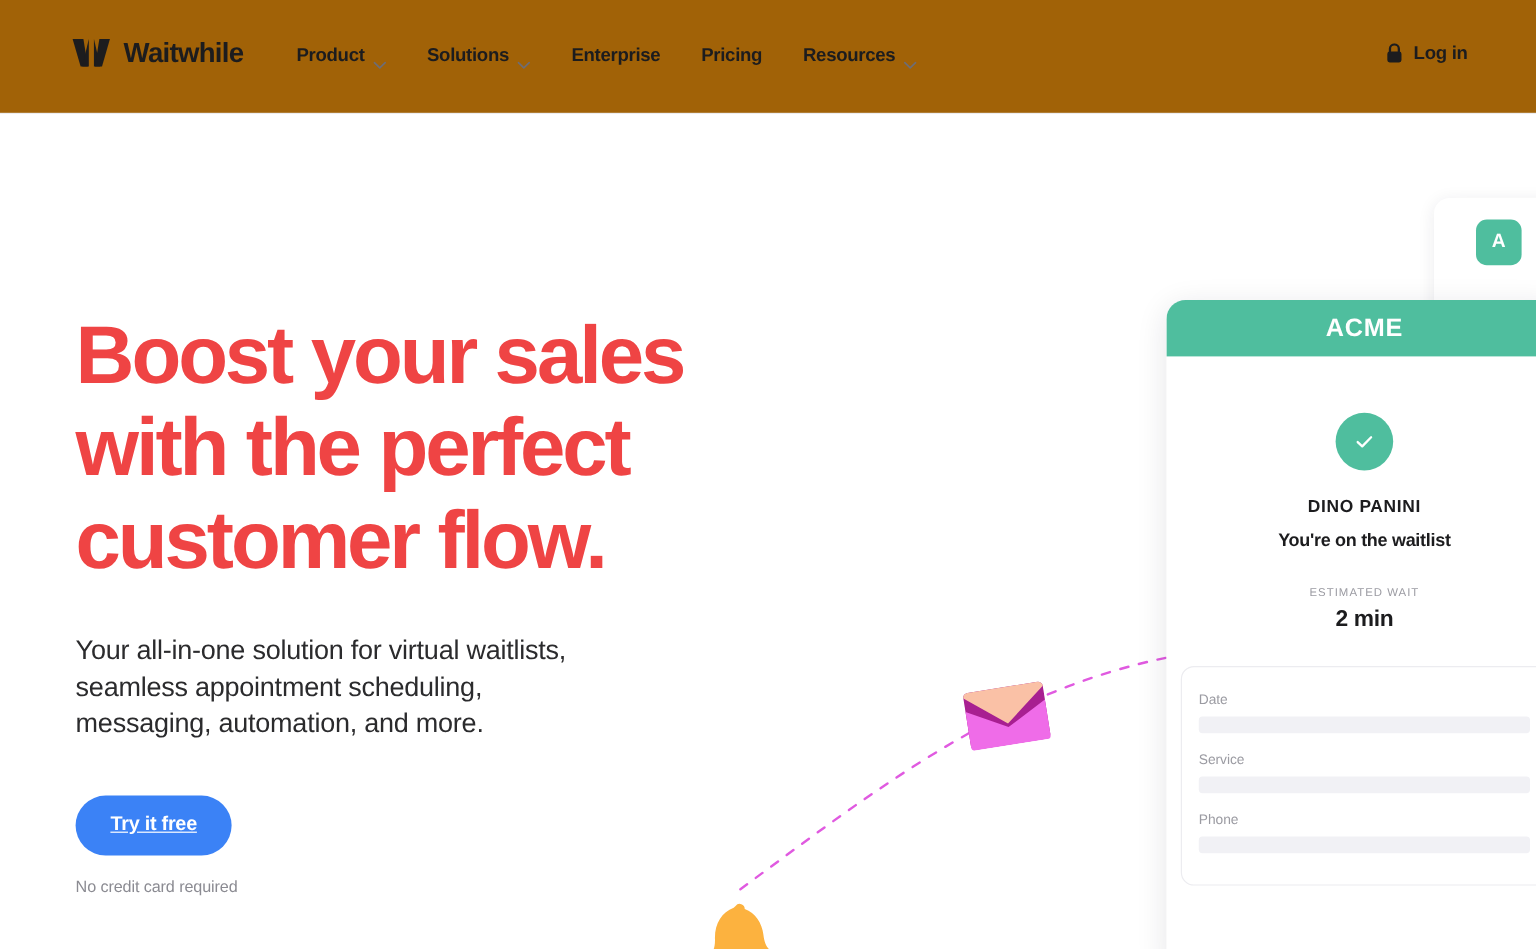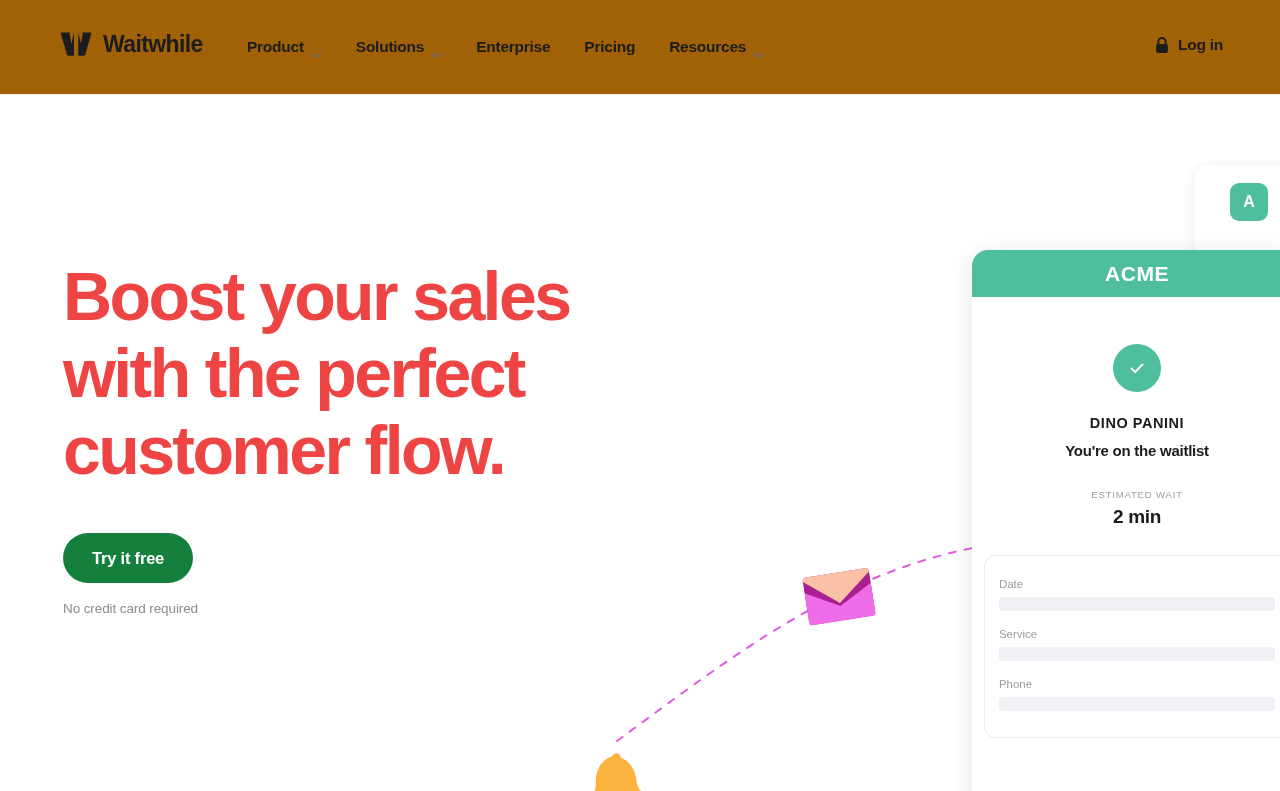--- a/index.html
+++ b/index.html
@@ -85,21 +85,21 @@
     display: block;
     flex: none;
     margin-top: 2px;
   }
 
   .login {
     position: absolute;
     right: 57px;
     top: 36px;
     display: flex;
-    align-items: flex-end;
+    align-items: flex-start;
     gap: 9px;
     cursor: pointer;
   }
   .login-label {
     font-size: 15.5px;
     font-weight: 700;
     color: #1c1c1e;
     letter-spacing: -0.25px;
   }
   .lock-icon { width: 14px; height: 17px; display: block; }
@@ -134,27 +134,28 @@
 
   .cta {
     margin-top: 44px;
     display: inline-flex;
     align-items: center;
     justify-content: center;
     height: 50px;
     padding: 0 29px;
     border: none;
     border-radius: 25px;
-    background: #15803d;
+    background: #3b82f6;
     color: #ffffff;
     font-family: "Liberation Sans", sans-serif;
     font-size: 16.5px;
     font-weight: 700;
     letter-spacing: -0.2px;
     cursor: pointer;
+    text-decoration: underline;
   }
 
   .fineprint {
     margin-top: 18px;
     font-size: 13.5px;
     color: #8b8b92;
     letter-spacing: -0.1px;
   }
 
   
@@ -387,20 +388,23 @@
       </span>
       <span class="login-label">Log in</span>
     </div>
 
   </header>
 
   <section class="hero-left">
     <h1 class="headline">Boost your sales
 with the perfect
 customer flow.</h1>
+    <p class="subhead">Your all-in-one solution for virtual waitlists,
+seamless appointment scheduling,
+messaging, automation, and more.</p>
     <button class="cta">Try it free</button>
     <div class="fineprint">No credit card required</div>
   </section>
 
   <div class="illus">
 
     <svg class="curve" viewBox="0 0 720 651" xmlns="http://www.w3.org/2000/svg" aria-hidden="true">
       <path d="M57 601 C 140 540, 230 470, 330 432 C 420 398, 500 392, 620 400" fill="none" stroke="#e05ae0" stroke-width="2" stroke-linecap="round" stroke-dasharray="7 9"></path>
     </svg>
 

